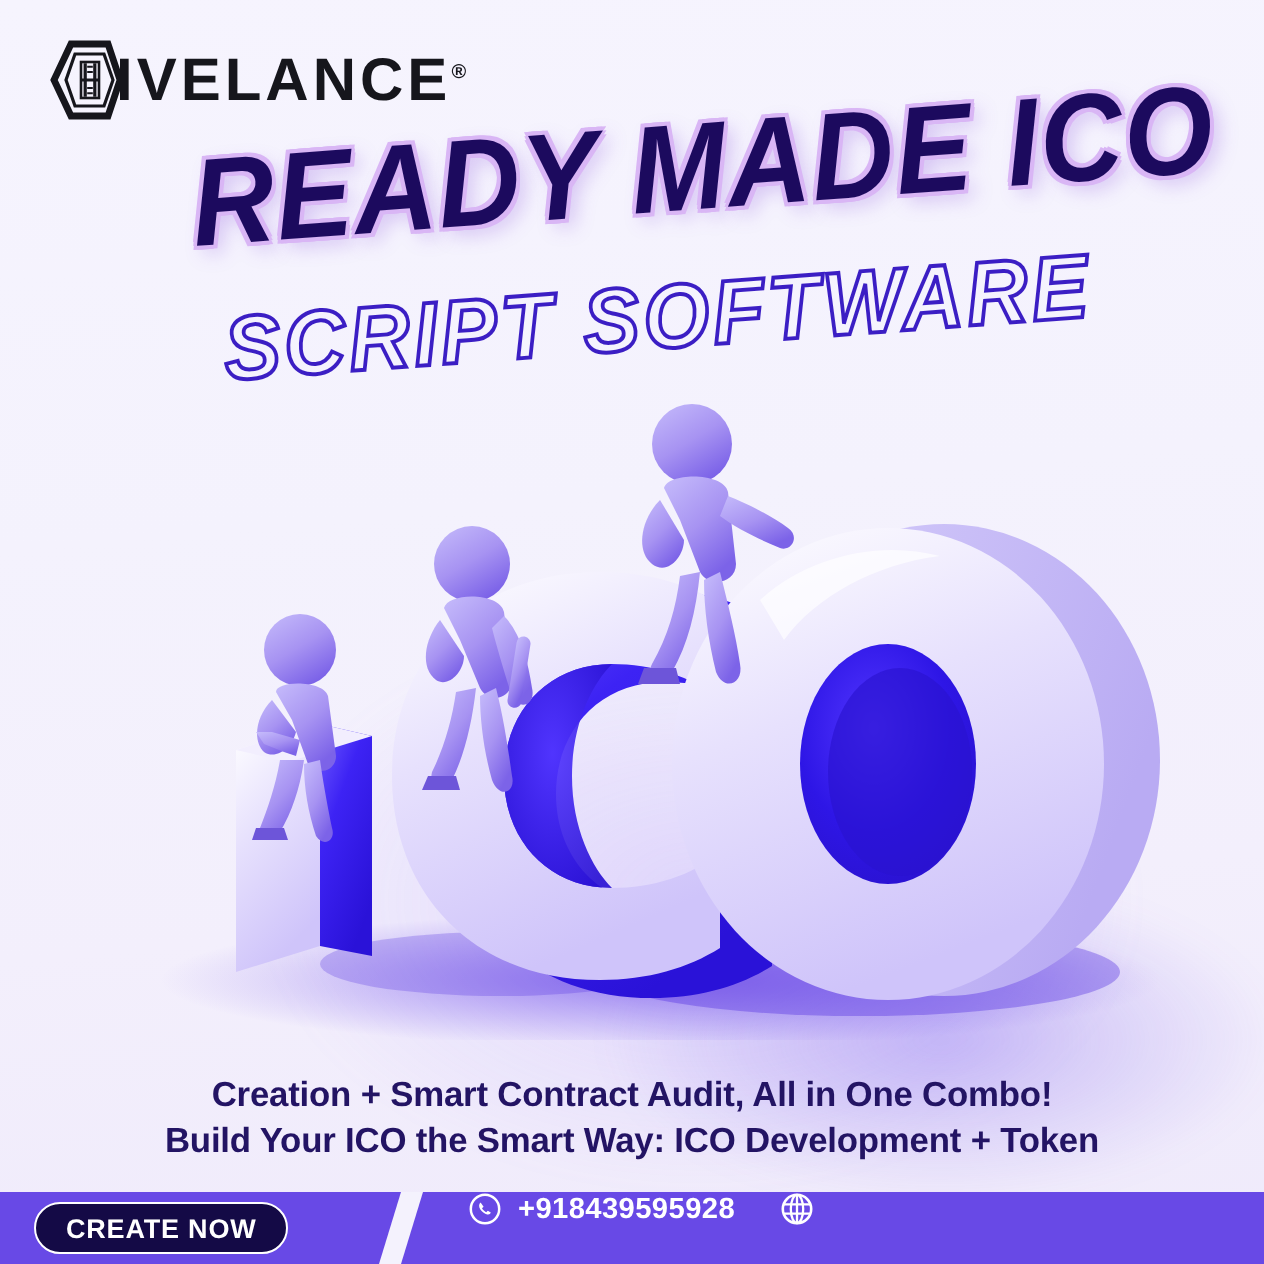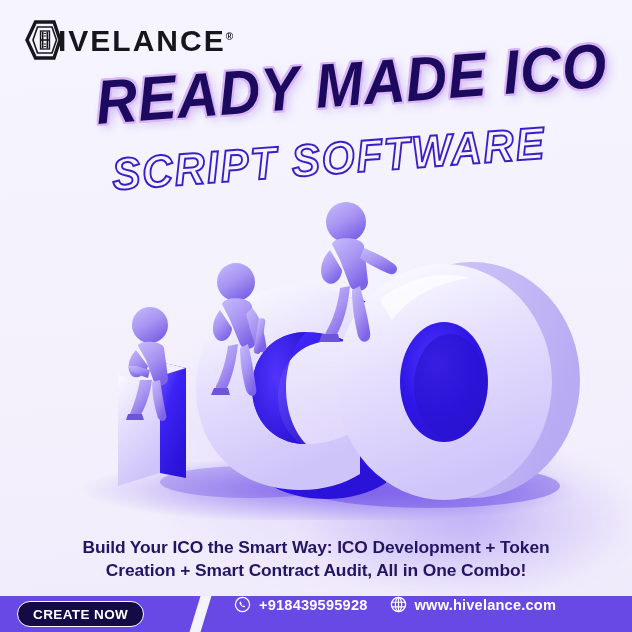--- a/index.html
+++ b/index.html
@@ -335,22 +335,22 @@
         <path d="M330,60 C320,70 318,86 326,92 C334,98 342,88 342,80 Z"></path>
         <path d="M364,58 C374,62 386,68 394,74 C400,78 396,86 390,84 C380,80 368,74 360,68 Z"></path>
         <path d="M350,96 C348,116 344,132 336,146 C332,154 322,150 326,142 C334,128 338,114 340,98 Z"></path>
         <path d="M360,96 C364,112 368,128 370,142 C372,152 362,156 358,146 C354,130 352,114 352,100 Z"></path>
         <path d="M322,144 L338,144 L340,152 L319,152 Z" fill="#6d55d9"></path>
       </g>
     </svg>
   </div>
 
   <div id="tagline">
+    <div>Creation + Smart Contract Audit, All in One Combo!</div>
     <div>Build Your ICO the Smart Way: ICO Development + Token</div>
-    <div>Creation + Smart Contract Audit, All in One Combo!</div>
   </div>
 
   <div id="bottombar">
     <div id="bar-left">
       <div id="cta">CREATE NOW</div>
     </div>
 
     <div id="slash"></div>
 
     <div id="bar-right">
@@ -368,19 +368,18 @@
       </div>
 
       <div class="contact">
         <span>
           <svg width="17" height="17" viewBox="0 0 17 17">
             <circle cx="8.5" cy="8.5" r="7.1" fill="none" stroke="#ffffff" stroke-width="1.3"></circle>
             <ellipse cx="8.5" cy="8.5" rx="3.1" ry="7.1" fill="none" stroke="#ffffff" stroke-width="1.15"></ellipse>
             <path d="M1.7 6.2 H15.3 M1.7 10.8 H15.3 M8.5 1.4 V15.6" stroke="#ffffff" stroke-width="1.15" fill="none"></path>
           </svg>
         </span>
-        <span>www.hivelance.com</span>
       </div>
 
     </div>
   </div>
 
 </div>
 
 </body></html>

